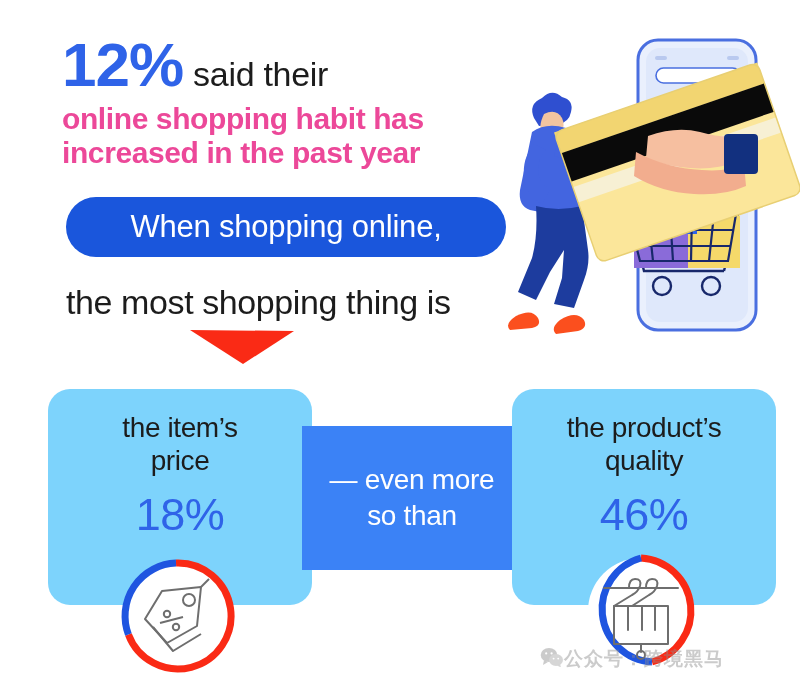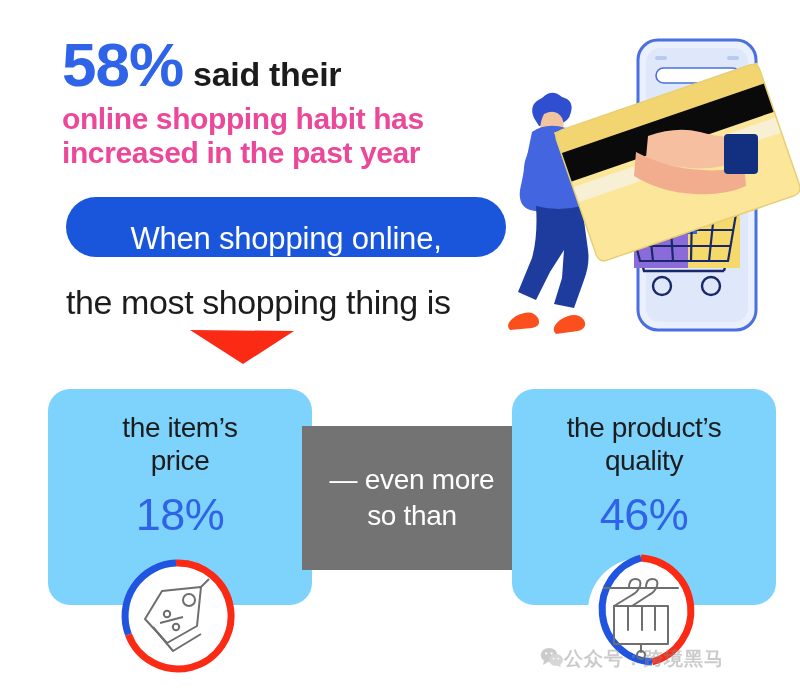--- a/index.html
+++ b/index.html
@@ -32,21 +32,21 @@
   }
   .stat-52 {
     font-size: 62px;
     font-weight: 700;
     color: #2f63e8;
     letter-spacing: -1px;
     vertical-align: baseline;
   }
   .said-their {
     font-size: 34px;
-    font-weight: 700;
+    font-weight: 400;
     color: #1c1c1c;
     letter-spacing: -0.3px;
     margin-left: 10px;
     vertical-align: baseline;
   }
   .headline-line2, .headline-line3 {
     font-size: 30px;
     font-weight: 700;
     color: #ec4899;
     letter-spacing: -0.4px;
@@ -58,21 +58,21 @@
   
   .pill {
     position: absolute;
     left: 66px;
     top: 197px;
     width: 440px;
     height: 60px;
     background: #1a56dc;
     border-radius: 32px;
     display: flex;
-    align-items: flex-end;
+    align-items: center;
     justify-content: center;
   }
   .pill-text {
     color: #ffffff;
     font-size: 31px;
     font-weight: 400;
     letter-spacing: -0.2px;
     white-space: nowrap;
   }
 
@@ -133,21 +133,21 @@
     letter-spacing: -0.5px;
   }
 
   
   .midbox {
     position: absolute;
     left: 302px;
     top: 426px;
     width: 220px;
     height: 144px;
-    background: #737373;
+    background: #3b82f6;
     display: flex;
     align-items: center;
     justify-content: center;
   }
   .midbox-text {
     color: #ffffff;
     font-size: 28px;
     line-height: 1.28;
     text-align: center;
     letter-spacing: -0.3px;
@@ -253,21 +253,21 @@
       <g>
         <path d="M150 118 q28 -10 52 -4 q22 6 34 4 l2 26 q-20 8 -46 6 q-26 -2 -44 -10 z" fill="#f6bfa0"></path>
         <path d="M138 134 q30 16 66 18 q26 2 42 -6 l2 22 q-22 10 -52 8 q-34 -2 -60 -18 z" fill="#f2ad8e"></path>
         <rect x="226" y="116" width="34" height="40" rx="4" fill="#12307f"></rect>
       </g>
     </svg>
   </div>
 
   <div class="headline">
     <div class="headline-line1">
-      <span class="stat-52">58%</span><span class="said-their">said their</span>
+      <span class="stat-52">12%</span><span class="said-their">said their</span>
     </div>
     <div class="headline-line2">online shopping habit has</div>
     <div class="headline-line3">increased in the past year</div>
   </div>
 
   <div class="pill">
     <span class="pill-text">When shopping online,</span>
   </div>
 
   <div class="subline">the most shopping thing is</div>

